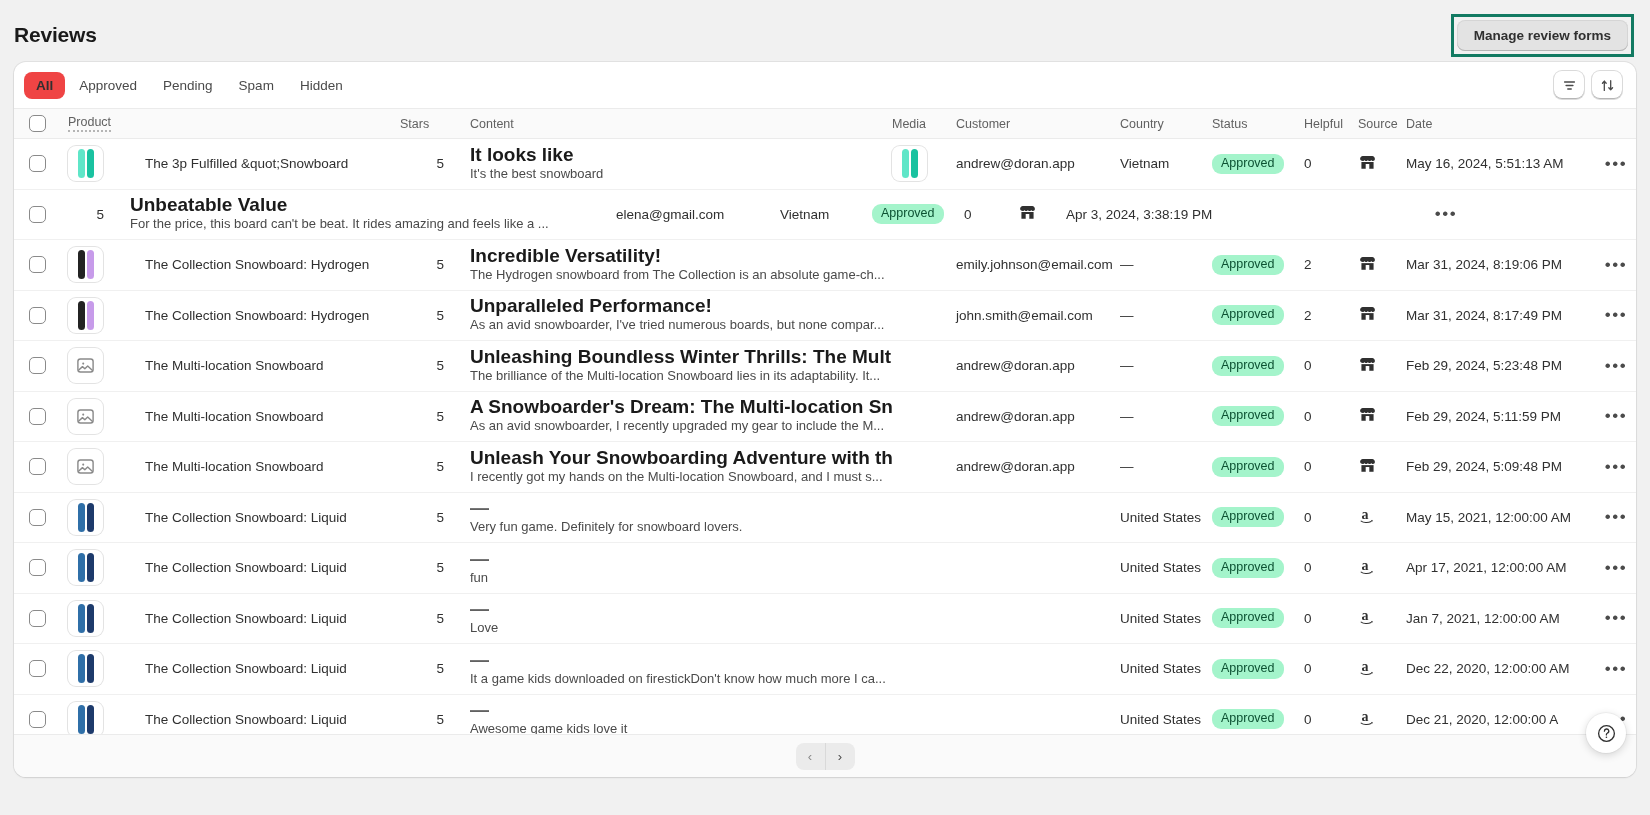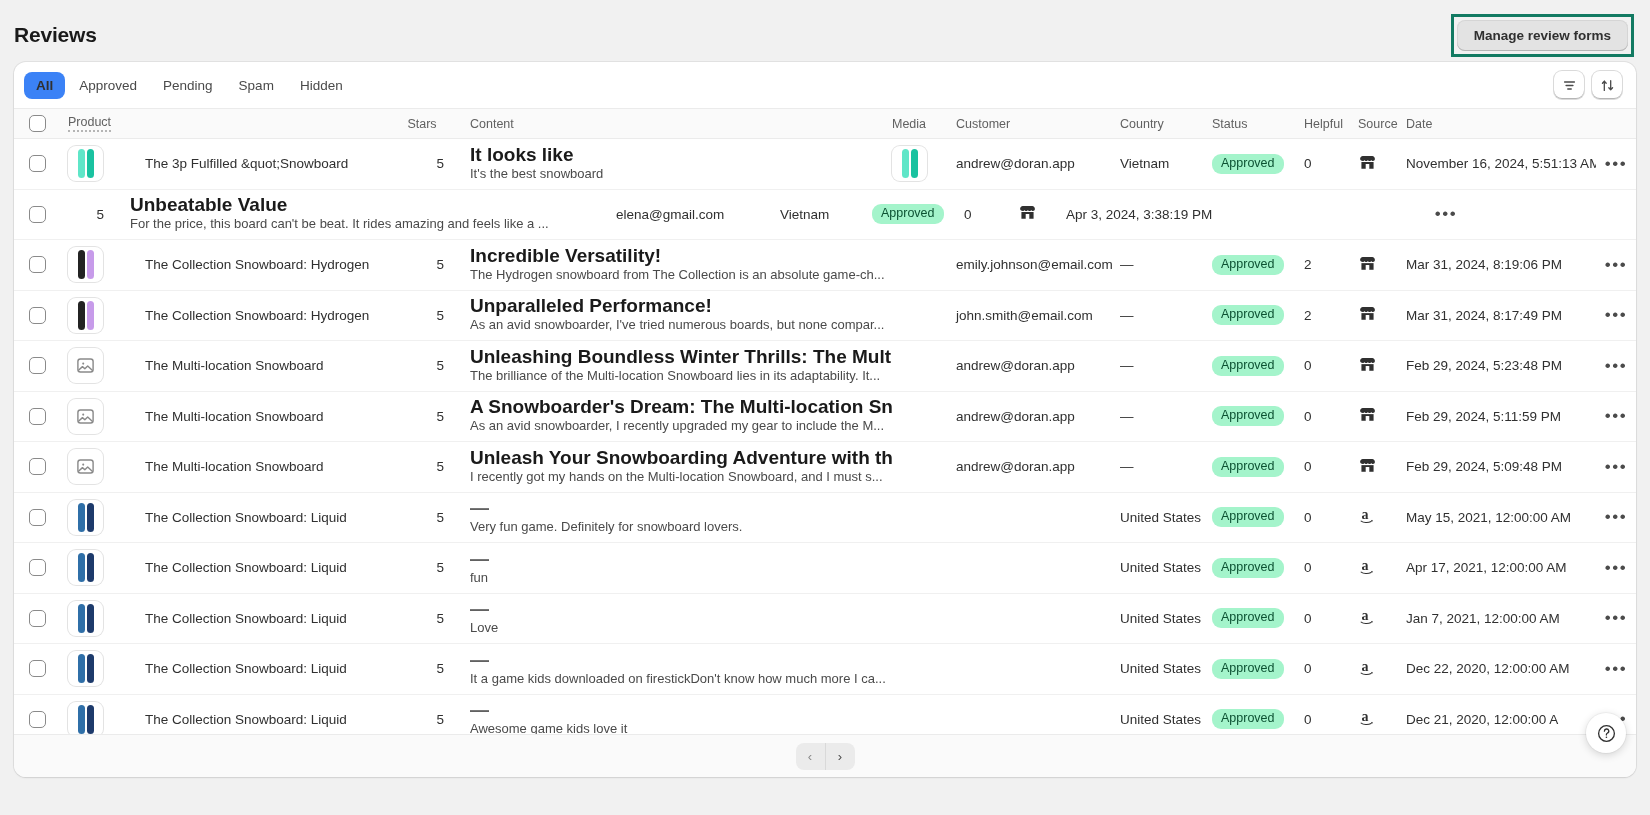--- a/index.html
+++ b/index.html
@@ -58,21 +58,21 @@
   }
   .tabs { display: flex; align-items: center; gap: 2px; }
   .tab {
     font-size: 13.5px;
     color: #4a4a4a;
     padding: 6px 12px;
     border-radius: 8px;
     cursor: pointer;
     white-space: nowrap;
   }
-  .tab.active { background: #3b82f6; color: #303030; font-weight: 600; }
+  .tab.active { background: #ef4444; color: #303030; font-weight: 600; }
   .tabbar-actions { margin-left: auto; display: flex; gap: 8px; padding-right: 6px; }
   .icon-btn {
     width: 30px; height: 28px;
     border-radius: 8px;
     background: #fff;
     box-shadow: 0 0 0 1px rgba(26,26,26,0.16), 0 -1px 0 0 #b5b5b5 inset;
     display: flex; align-items: center; justify-content: center;
     cursor: pointer;
   }
   .thead {
@@ -99,21 +99,21 @@
   .c-content { width: 448px; flex: 0 0 448px; padding-left: 26px; overflow: hidden; }
   .c-media   { width: 56px;  flex: 0 0 56px;  display:flex; align-items:center; }
   .c-customer{ width: 172px; flex: 0 0 172px; padding-left: 8px; }
   .c-country { width: 92px;  flex: 0 0 92px;  padding-left: 0px; }
   .c-status  { width: 92px;  flex: 0 0 92px;  padding-left: 0px; }
   .c-helpful { width: 54px;  flex: 0 0 54px;  }
   .c-source  { width: 48px;  flex: 0 0 48px;  }
   .c-date    { width: 190px; flex: 0 0 190px; white-space: nowrap; overflow: hidden; }
   .c-more    { width: 56px;  flex: 1 1 auto;  display:flex; align-items:center; justify-content:center; }
 
-  .thead .c-stars   { text-align: center; padding-right: 0; }
+  .thead .c-stars   { text-align: left; padding-right: 0; }
   .thead .c-content { padding-left: 26px; }
 
   .hdr-product {
     border-bottom: 2px dotted #b5b5b5;
     padding-bottom: 1px;
     cursor: pointer;
   }
 
   .checkbox {
     width: 17px; height: 17px;
@@ -310,21 +310,21 @@
           </div>
           <div class="c-customer"><span class="cust">andrew@doran.app</span></div>
           <div class="c-country"><span class="ctry">Vietnam</span></div>
           <div class="c-status"><span class="badge">Approved</span></div>
           <div class="c-helpful"><span class="helpful">0</span></div>
           <div class="c-source"><svg viewBox="0 0 20 20" width="19" height="19">
               <path d="M2.2 6.4C2.2 4.6 3.4 3.2 5 3.2h10c1.6 0 2.8 1.4 2.8 3.2 0 1.2-.9 2-2 2-.8 0-1.5-.5-1.8-1.1-.3.6-1 1.1-1.8 1.1s-1.5-.5-1.8-1.1c-.3.6-1 1.1-1.8 1.1s-1.5-.5-1.8-1.1C6.5 8 5.8 8.5 5 8.5c-1.1 0-2.8-.8-2.8-2.1z" fill="#303030"></path>
               <path d="M3.6 9.6v7h12.8v-7" fill="#303030"></path>
               <rect x="8.1" y="11.6" width="3.8" height="5.2" rx="0.6" fill="#ffffff"></rect>
             </svg></div>
-          <div class="c-date"><span class="date">November 16, 2024, 5:51:13 AM</span></div>
+          <div class="c-date"><span class="date">May 16, 2024, 5:51:13 AM</span></div>
           <div class="c-more">
             <div class="more-btn">•••</div>
           </div>
         </div>
         <div class="row">
           <div class="c-check">
             <div class="checkbox"></div>
           </div>
           <div class="c-stars"><span class="stars-val">5</span></div>
           <div class="c-content">

